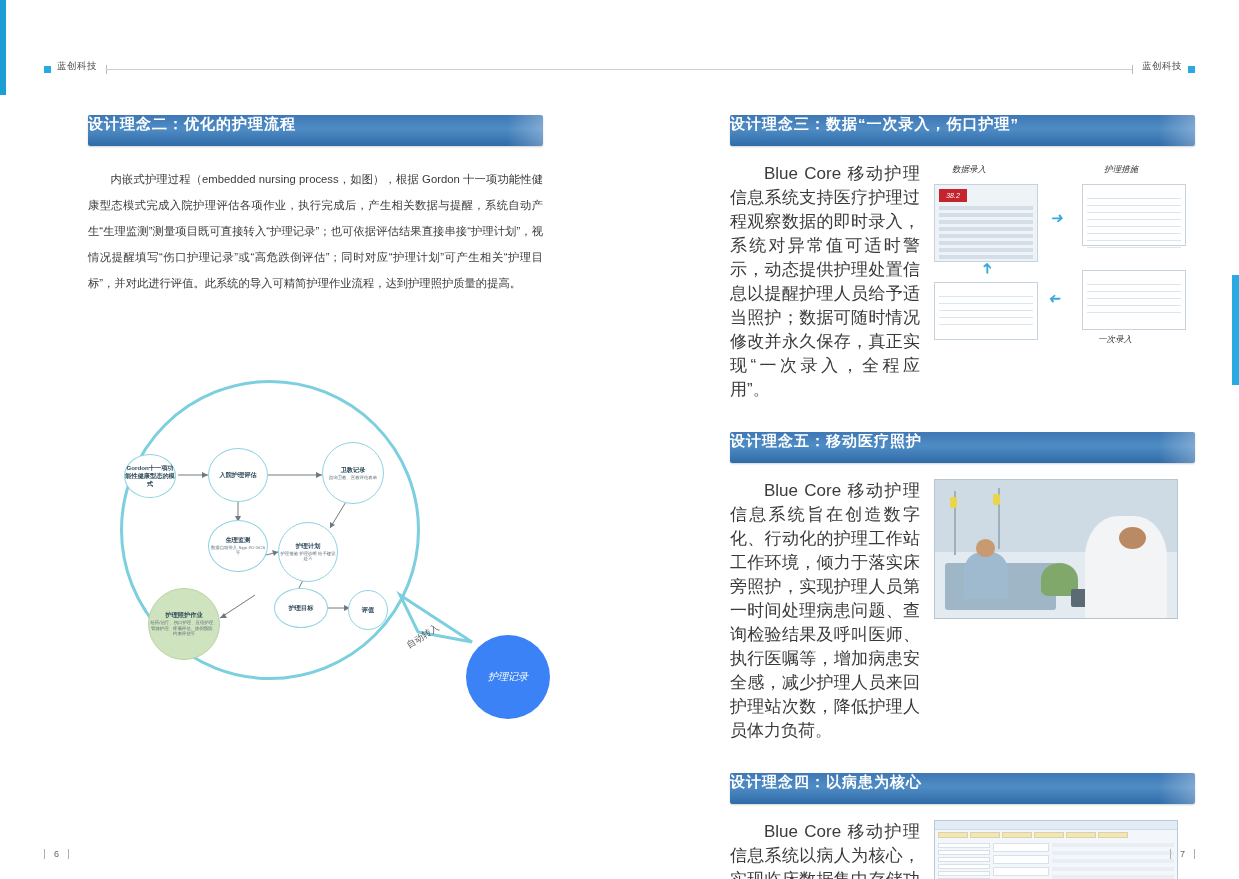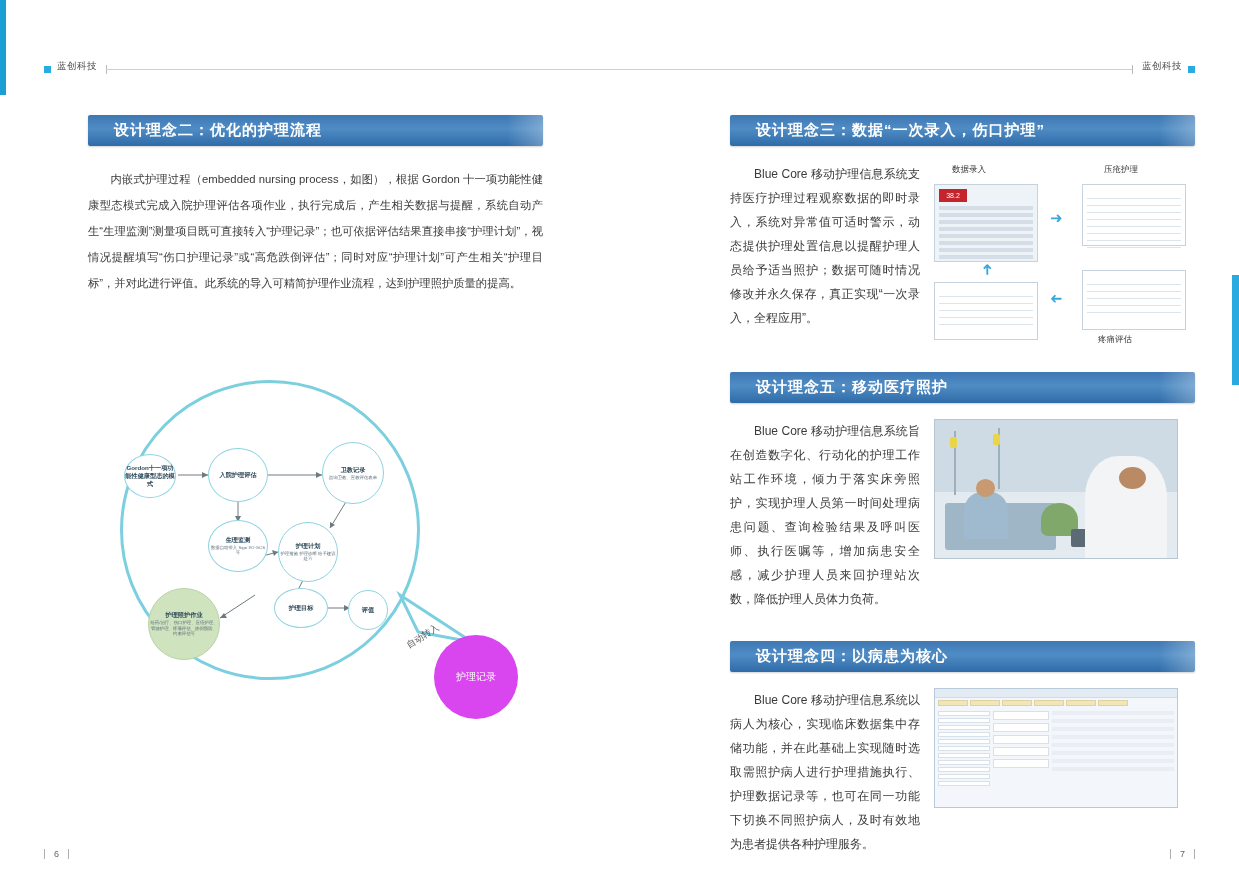--- a/index.html
+++ b/index.html
@@ -55,22 +55,22 @@
   .footer-right { right:44px; }
   .footer-left .bar, .footer-right .bar {
     display:inline-block; width:1px; height:10px; background:#b0b0b0;
   }
 
   
   .title-bar {
     height:31px; border-radius:2px 2px 2px 2px;
     background:linear-gradient(to bottom,#3f78b5 0%,#4f8cc4 45%,#2f6ba8 100%);
     position:relative;
-    display:flex; align-items:center;
-    padding-left:26px;
+    display:flex; 
+    padding-left:0;
     box-shadow:0 1px 2px rgba(0,0,0,.18);
   }
   .title-bar::after{
     content:""; position:absolute; right:0; top:0; height:100%; width:36px;
     background:linear-gradient(to right,rgba(255,255,255,0),rgba(255,255,255,.28));
   }
   .title-bar span {
     color:#fff; font-size:15px; font-weight:bold; letter-spacing:1px;
   }
 
@@ -86,24 +86,24 @@
   
   .diagram {
     position:absolute; left:100px; top:380px; width:460px; height:420px;
   }
   .big-circle {
     position:absolute; left:20px; top:0px; width:300px; height:300px;
     border:3px solid #7ccfdf; border-radius:50%;
     background:#ffffff;
   }
   .record-circle {
-    position:absolute; left:334px; top:255px; width:84px; height:84px;
-    border-radius:50%; background:#d946ef;
+    position:absolute; left:366px; top:255px; width:84px; height:84px;
+    border-radius:50%; background:#3b82f6;
     display:flex; align-items:center; justify-content:center;
-    color:#fff; font-size:10px;
+    color:#fff; font-size:10px;font-style:italic;
   }
   .auto-label {
     position:absolute; left:305px; top:250px; font-size:9px; color:#555;
     transform:rotate(-32deg);
   }
 
   .node {
     position:absolute; border-radius:50%;
     display:flex; flex-direction:column; align-items:center; justify-content:center;
     text-align:center; color:#2e4a5a;
@@ -118,24 +118,24 @@
   .node .t { font-size:6.2px; font-weight:bold; }
   .node .s { font-size:4.4px; color:#5c6d78; margin-top:1px; }
 
   
   .col-right {
     position:absolute; left:730px; top:115px; width:465px;
   }
   .r-block { margin-bottom:13px; }
   .r-body { display:flex; gap:14px; margin-top:16px; }
   .r-text {
-    font-size:12px; line-height:24px; color:#3a3a3a; text-align:justify;
+    font-size:17px; line-height:24px; color:#3a3a3a; text-align:justify;
     text-indent:2em;
   }
-  .flow-wrap { position:relative; width:252px; height:180px; }
+  .flow-wrap { position:relative; width:252px; height:180px;font-style:italic; }
   .flow-label { position:absolute; font-size:8.5px; color:#333; }
   .mock-a { position:absolute; left:0; top:22px; width:104px; height:78px; background:#eef3f8; border:1px solid #c6d3df; }
   .mock-b { position:absolute; left:148px; top:22px; width:104px; height:62px; background:#fff; border:1px solid #c6d3df; }
   .mock-c { position:absolute; left:0; top:120px; width:104px; height:58px; background:#fff; border:1px solid #c6d3df; }
   .mock-d { position:absolute; left:148px; top:108px; width:104px; height:60px; background:#fff; border:1px solid #c6d3df; }
   .arrow { position:absolute; color:#39a9dc; font-size:15px; line-height:1; }
 
   .red-box { position:absolute; left:4px; top:4px; width:28px; height:13px; background:#c6242c; color:#fff; font-size:7px; display:flex; align-items:center; justify-content:center; }
   .mini-rows { position:absolute; left:4px; right:4px; top:21px; }
   .mini-rows i { display:block; height:4px; background:#d5dee7; margin-bottom:3px; }
@@ -262,22 +262,22 @@
 <div class="col-right">
 
   <div class="r-block">
     <div class="title-bar">
       <span>设计理念三：数据“一次录入，伤口护理”</span>
     </div>
     <div class="r-body">
       <div class="r-text" style="width:190px;">Blue Core 移动护理信息系统支持医疗护理过程观察数据的即时录入，系统对异常值可适时警示，动态提供护理处置信息以提醒护理人员给予适当照护；数据可随时情况修改并永久保存，真正实现“一次录入，全程应用”。</div>
       <div class="flow-wrap">
         <div class="flow-label" style="left:18px;top:2px;">数据录入</div>
-        <div class="flow-label" style="left:170px;top:2px;">压疮护理</div>
-        <div class="flow-label" style="left:164px;top:172px;">疼痛评估</div>
+        <div class="flow-label" style="left:170px;top:2px;">护理措施</div>
+        <div class="flow-label" style="left:164px;top:172px;">一次录入</div>
 
         <div class="mock-a">
           <div class="red-box">38.2</div>
           <div class="mini-rows">
               <i></i>
               <i></i>
               <i></i>
               <i></i>
               <i></i>
               <i></i>

